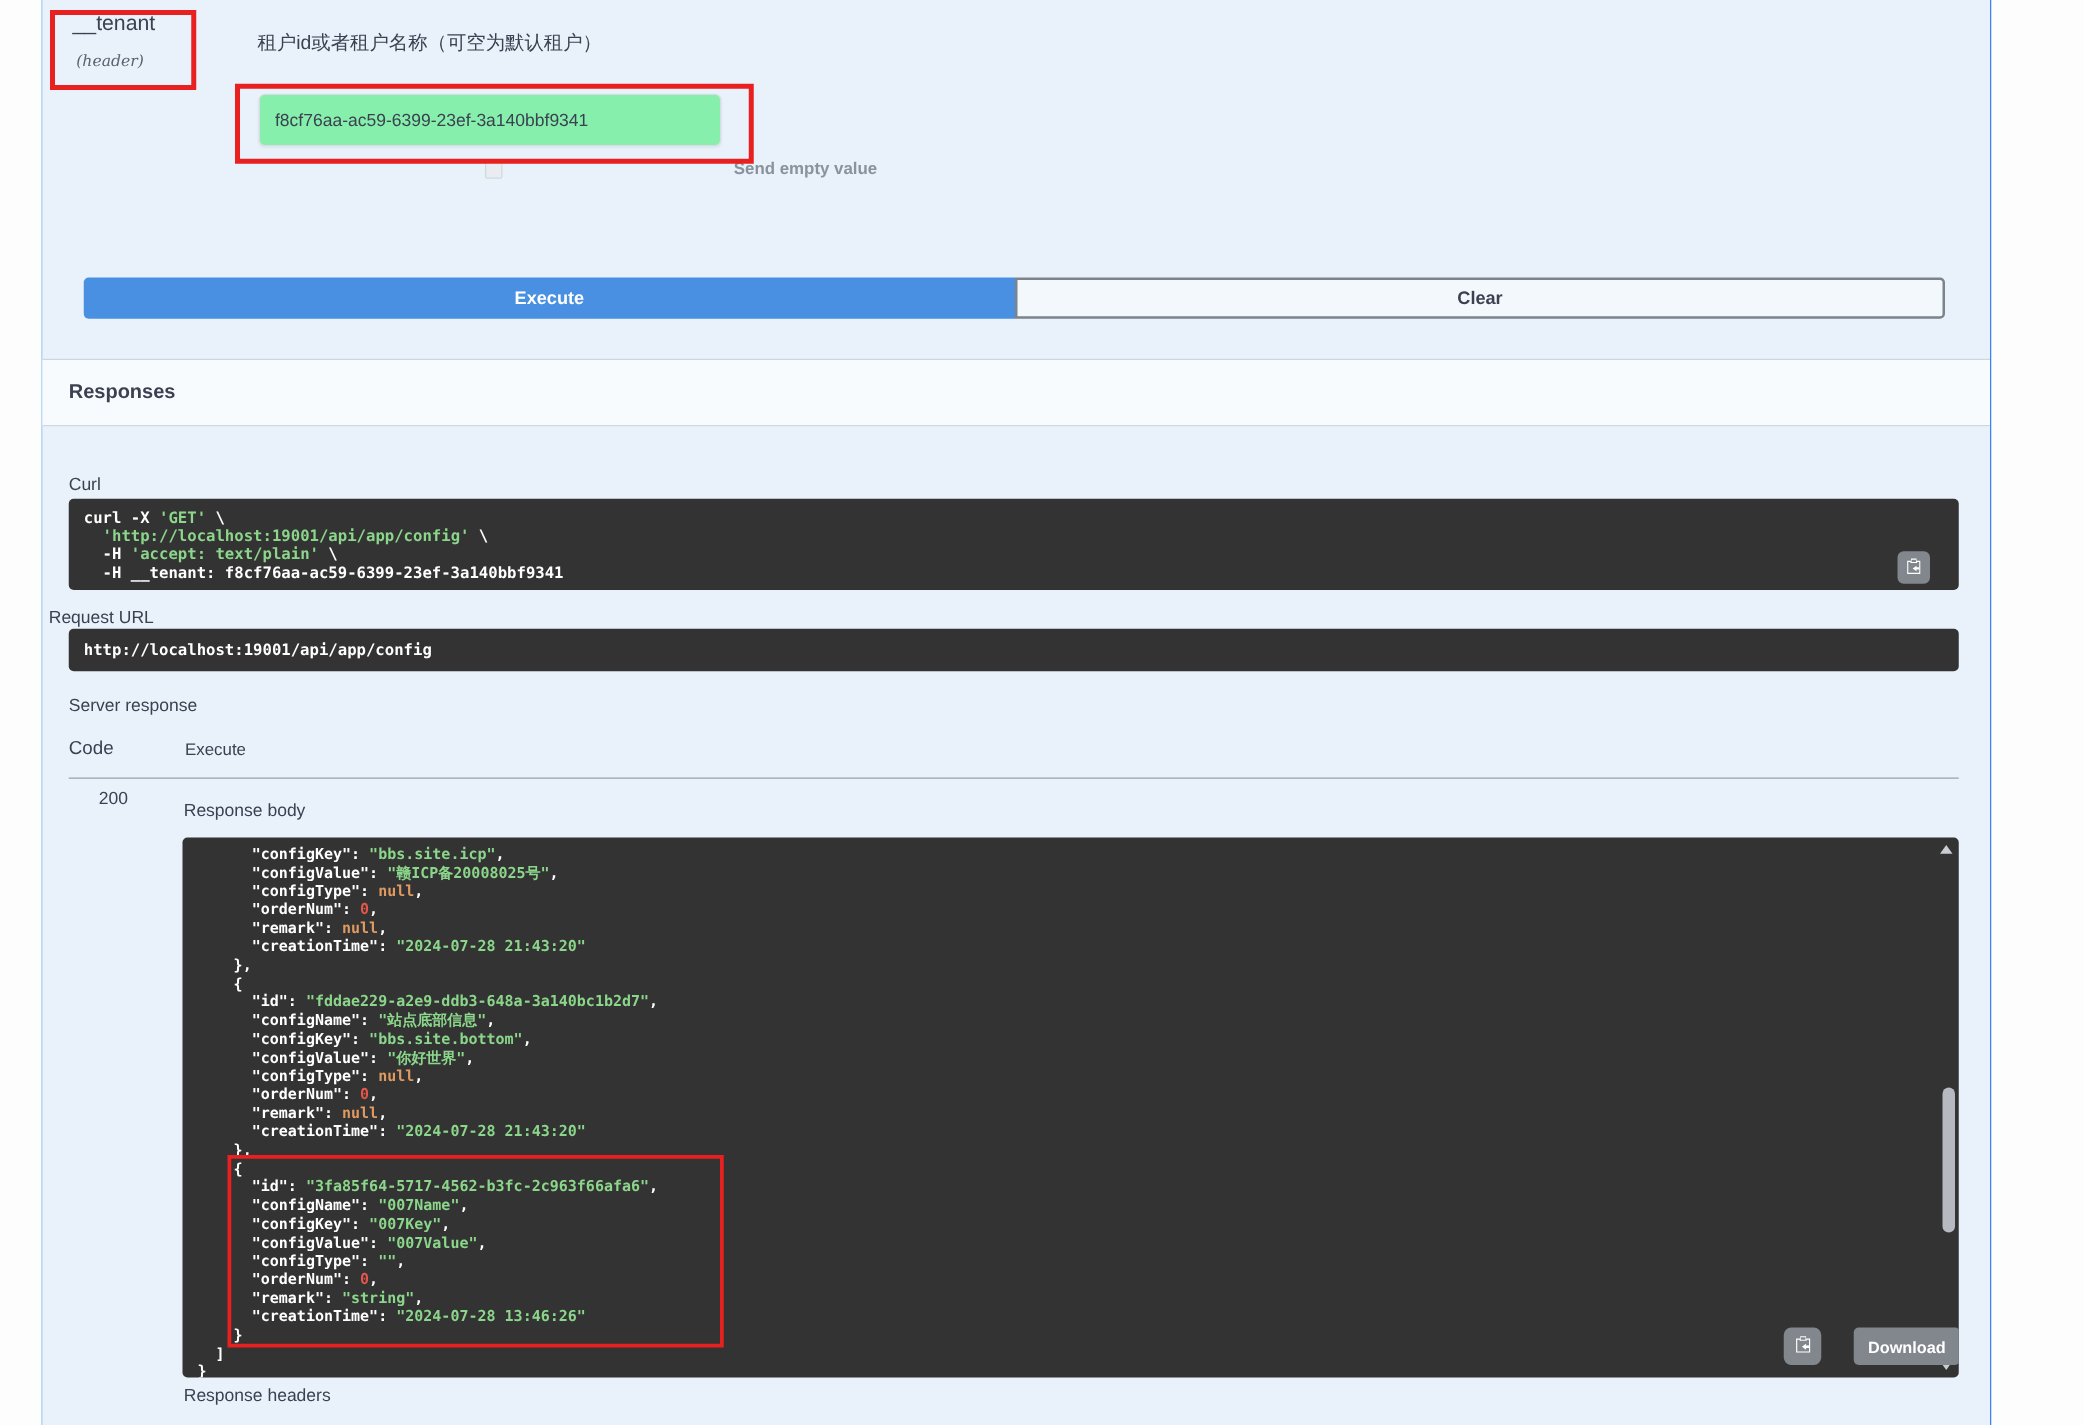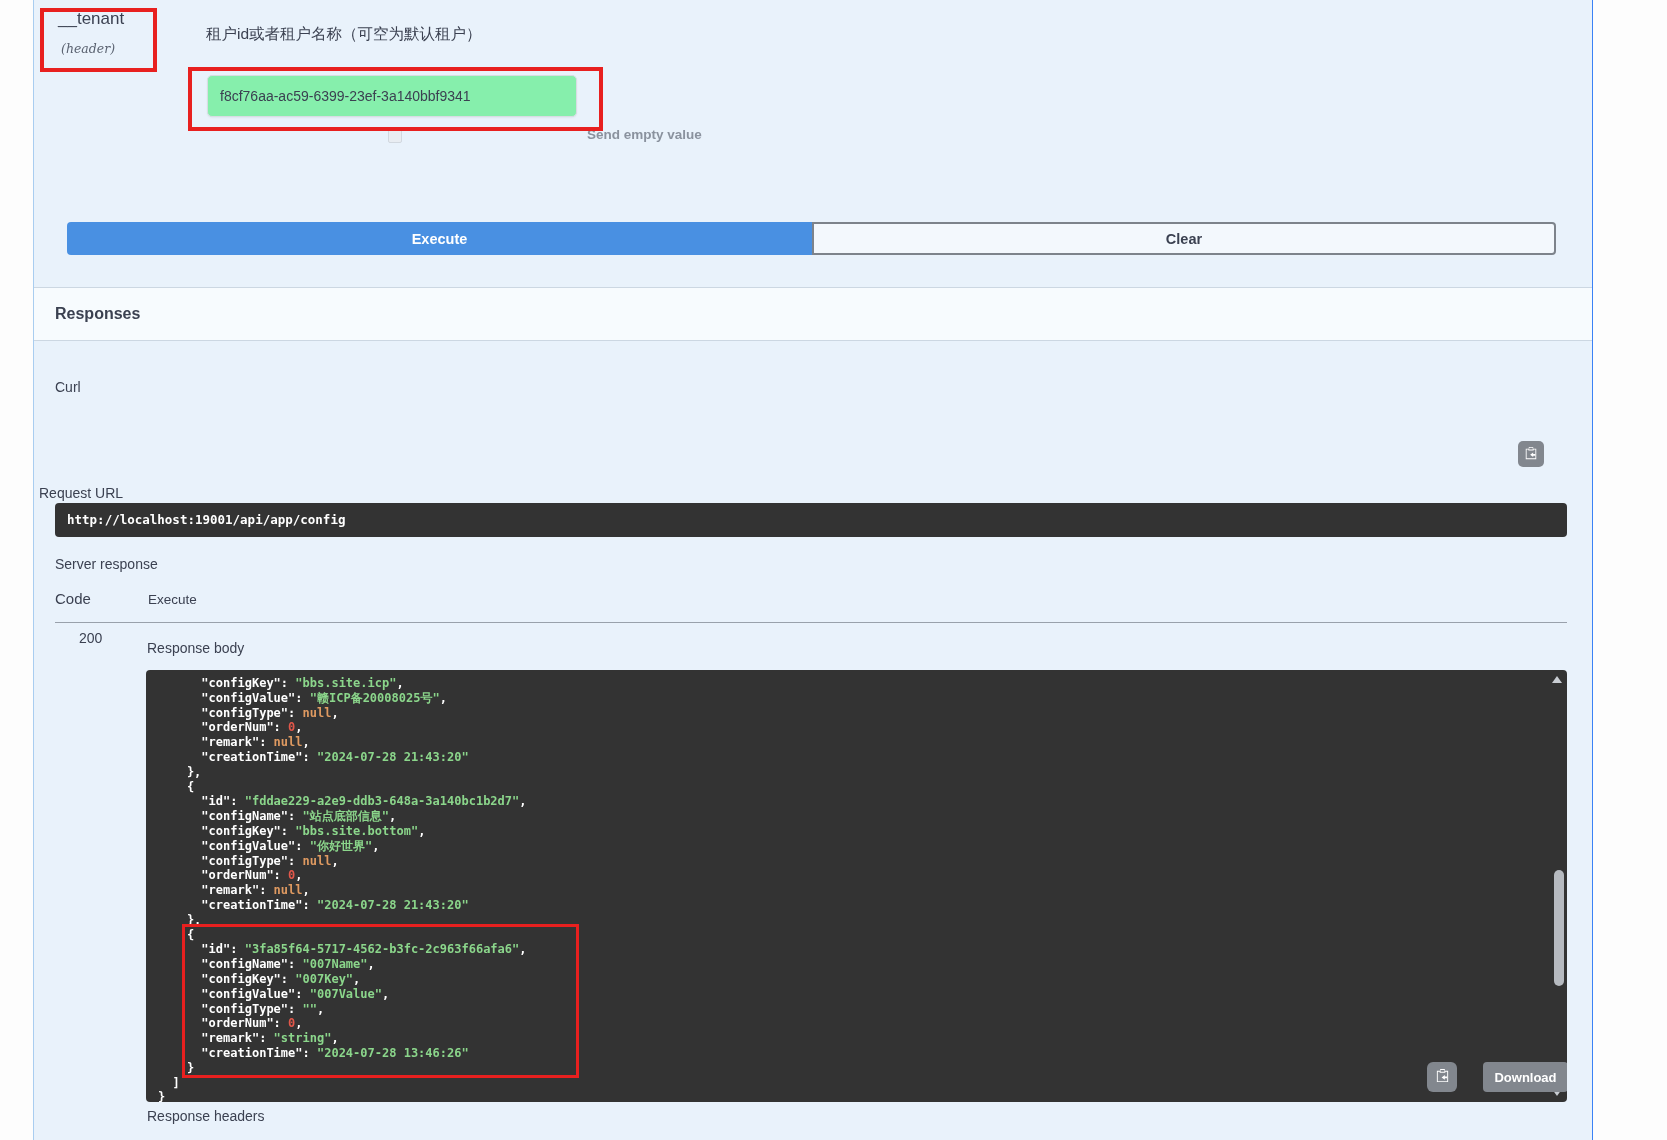--- a/index.html
+++ b/index.html
@@ -105,20 +105,26 @@
     <input class="abs send-empty-checkbox" type="checkbox" style="">
     <div class="abs send-empty-label">Send empty value</div>
 
     <button class="abs execute-btn">Execute</button>
     <button class="abs clear-btn">Clear</button>
 
     <div class="abs responses-band"></div>
     <div class="abs responses-title">Responses</div>
 
     <div class="abs sec-label curl-label">Curl</div>
+    <div class="abs code-block curl-block">
+      <pre class="code curl-pre" id="curl-code">curl -X <span class="c-str">'GET'</span> \
+  <span class="c-str">'http://localhost:19001/api/app/config'</span> \
+  -H <span class="c-str">'accept: text/plain'</span> \
+  -H __tenant: f8cf76aa-ac59-6399-23ef-3a140bbf9341</pre>
+    </div>
     <button class="copy-btn curl-copy">
       <span>
         <svg width="14" height="14" viewBox="0 0 16 16">
             <path fill="#ffffff" d="M5.5 1h5v2H14v12H2V3h3.5zM6 2v2h4V2zM3 4v10h10V4h-2v1H5V4z"></path>
             <path fill="#ffffff" d="M10.5 7.5L7 10l3.5 2.5V11H13V9h-2.5z"></path>
           </svg>
       </span>
     </button>
 
     <div class="abs sec-label request-url-label">Request URL</div>

